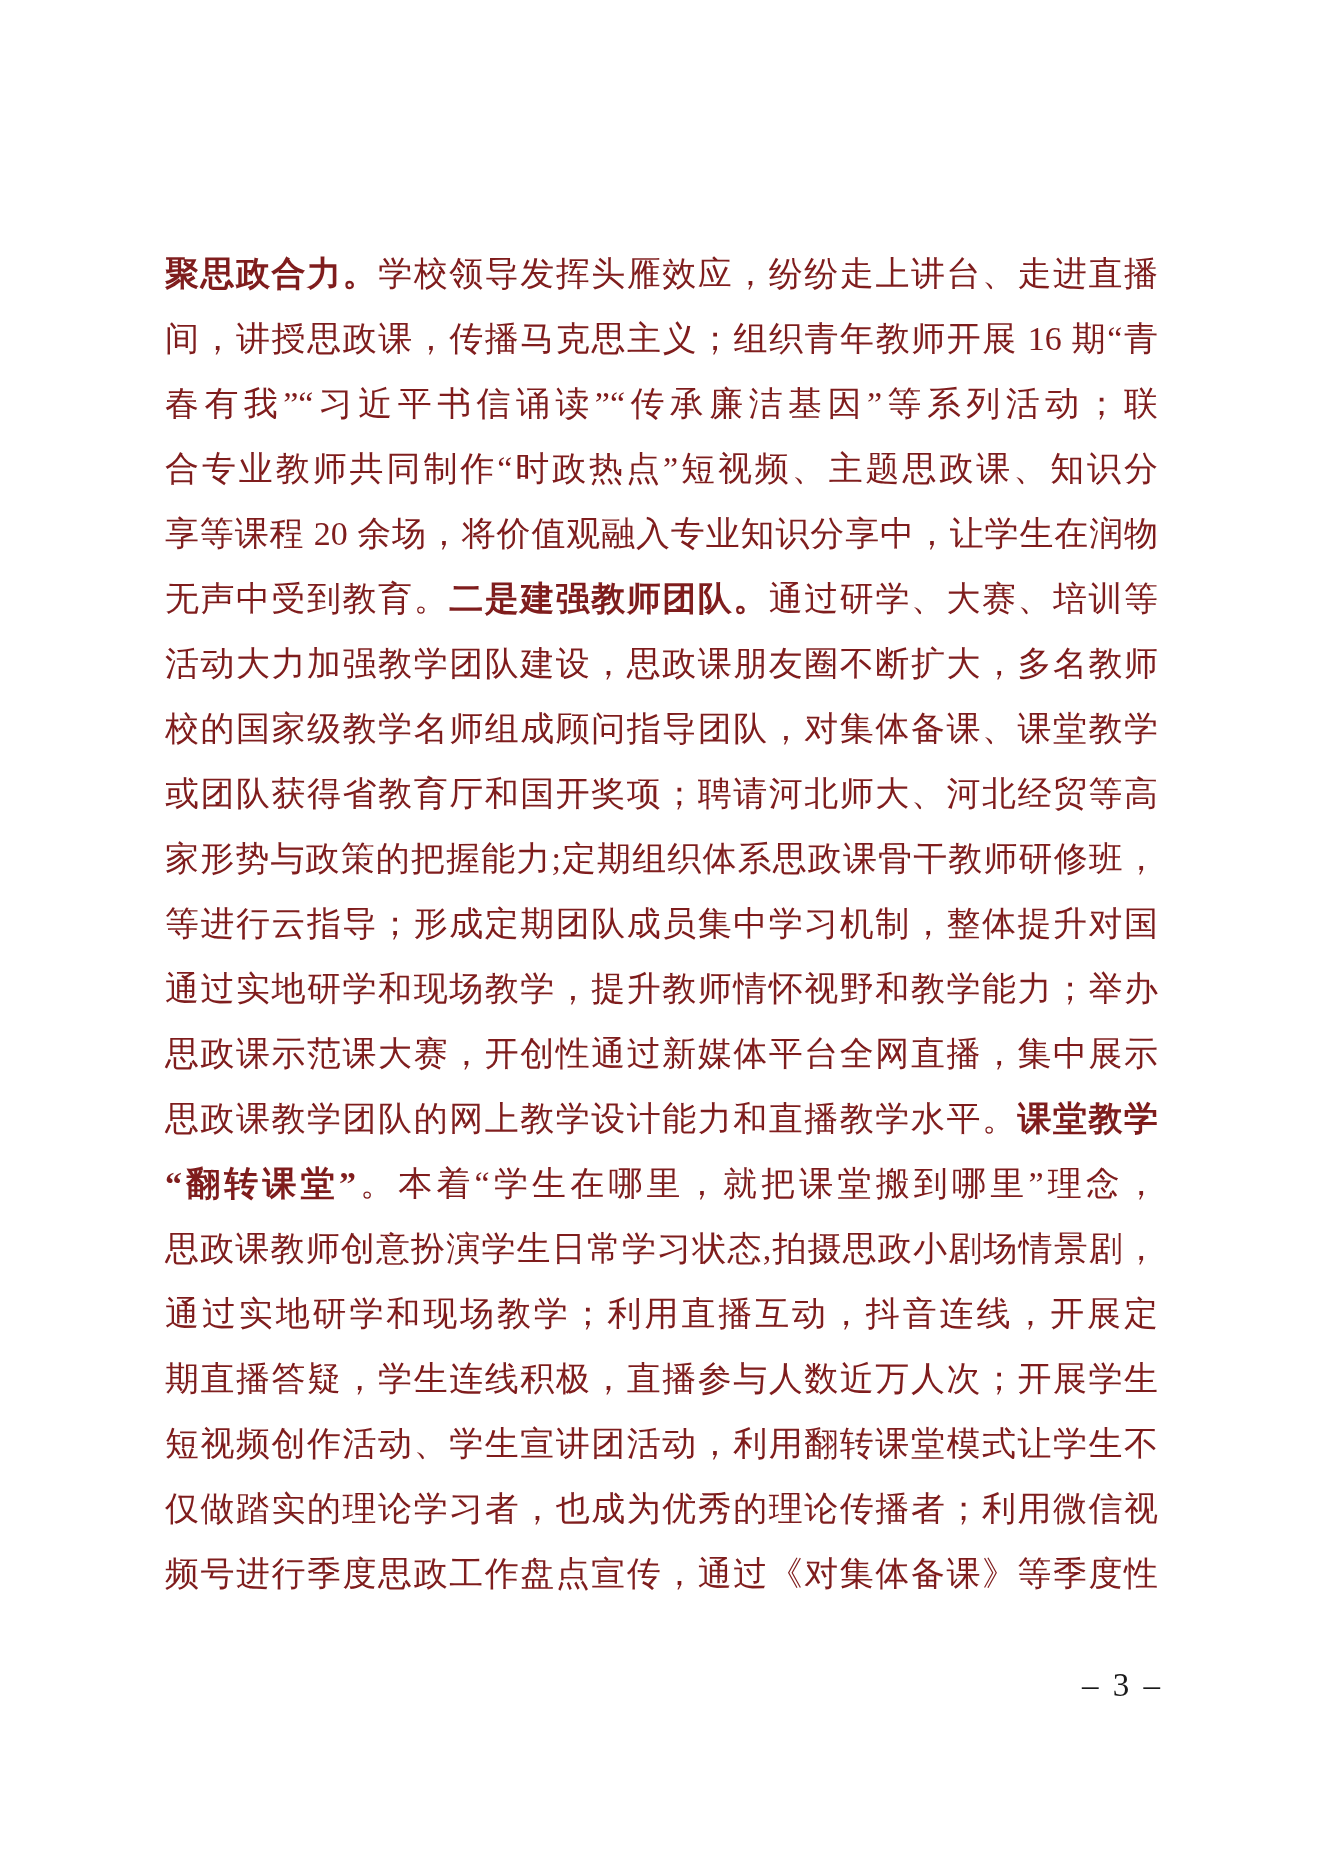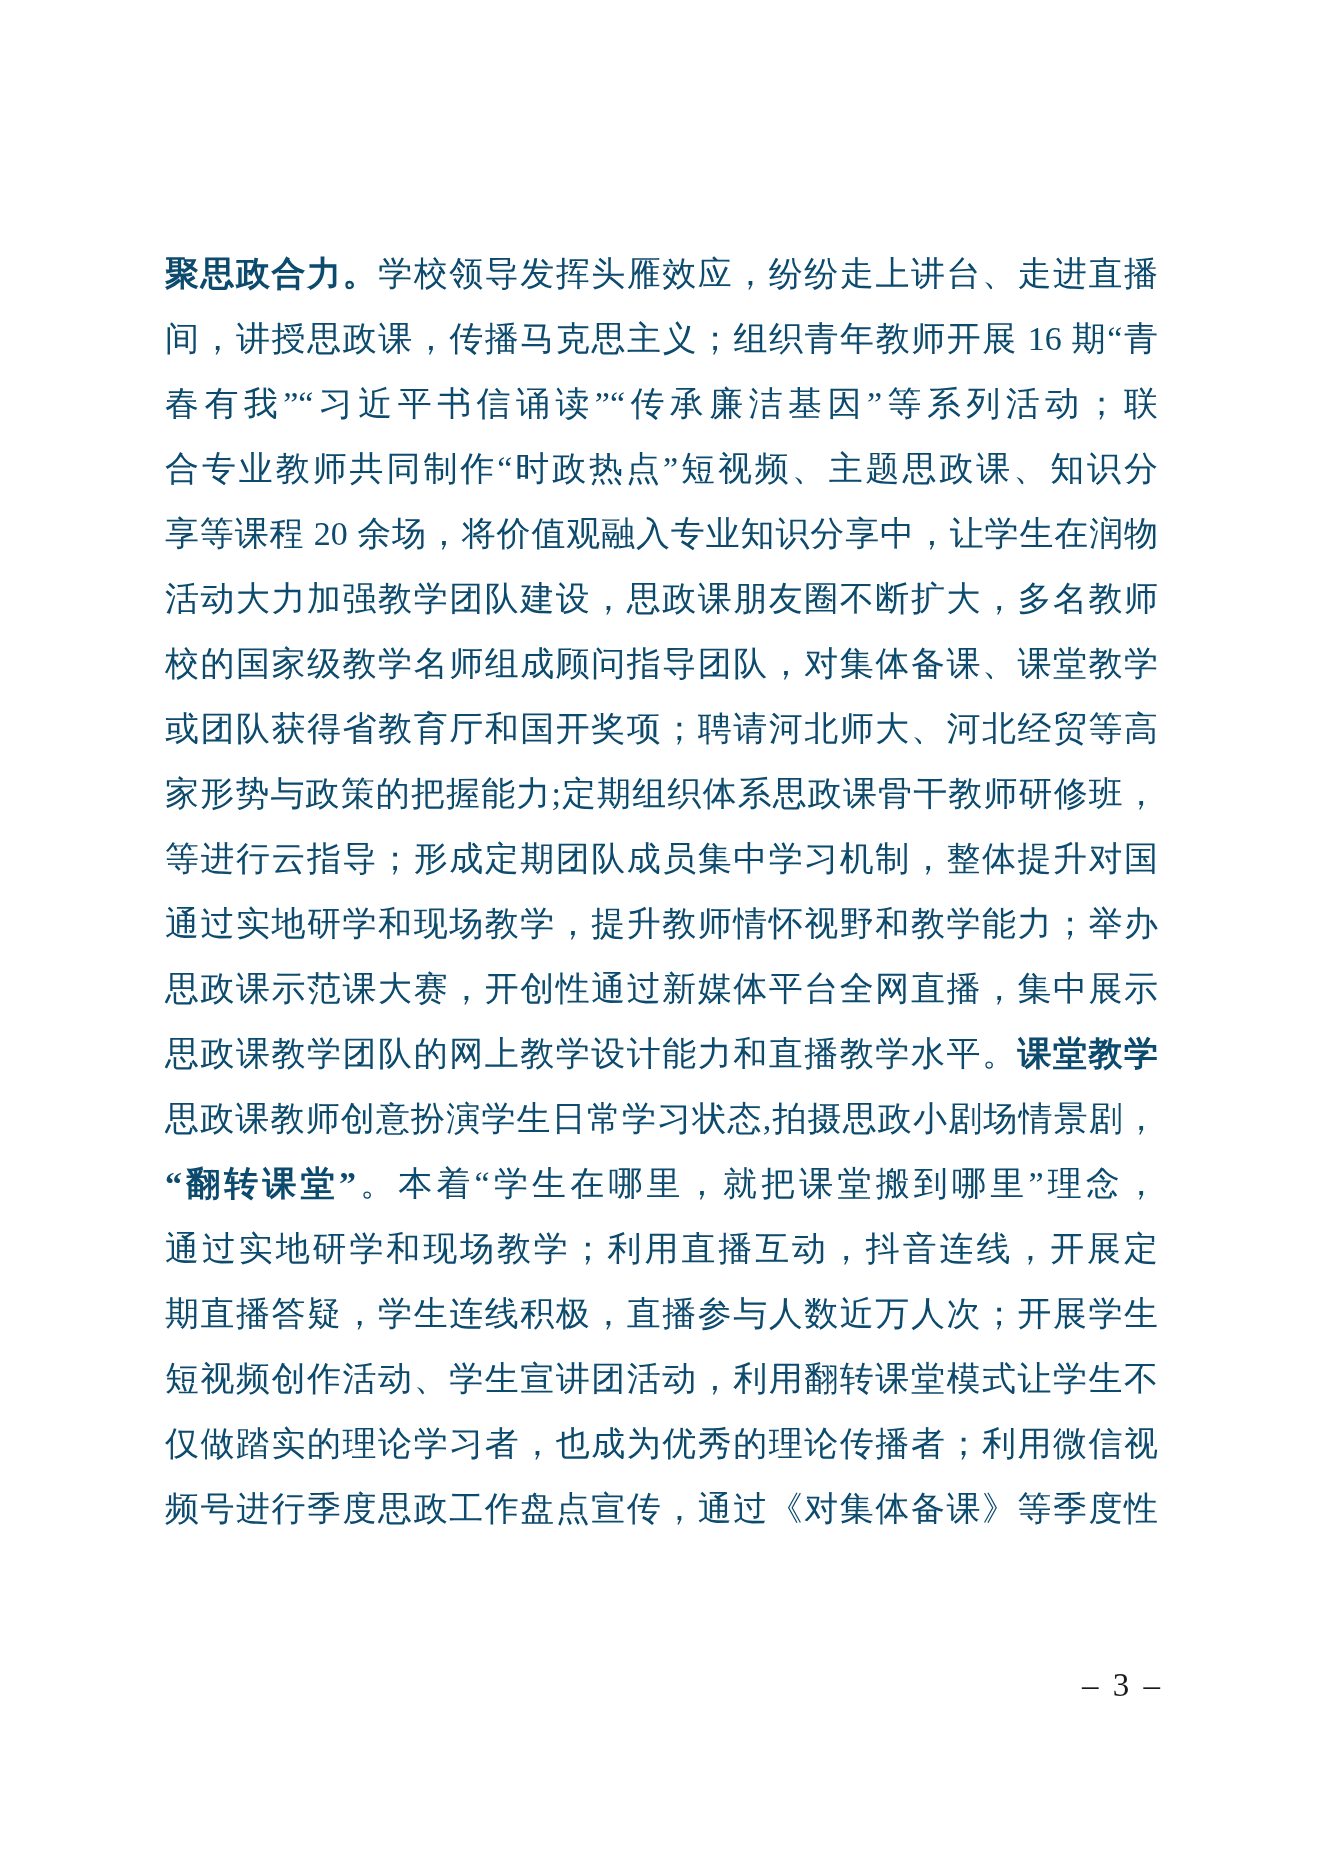--- a/index.html
+++ b/index.html
@@ -24,21 +24,21 @@
   .text-block {
     position: absolute;
     left: 165px;
     top: 241px;
     width: 993px;
   }
   .line {
     font-size: 34px;
     line-height: 65px;
     height: 65px;
-    color: #0c4a6e;
+    color: #7f1d1d;
     text-align: justify;
     text-align-last: justify;
     -moz-text-align-last: justify;
     text-justify: inter-character;
     overflow: visible;
   }
   .line span { font-weight: normal; }
   .line span.bold { font-weight: bold; }
   .page-number {
     position: absolute;
@@ -54,30 +54,31 @@
 </head>
 <body>
 
 <div class="page">
   <div class="text-block" id="text-block">
       <div class="line"><span class="bold">聚思政合力。</span><span class="">学校领导发挥头雁效应，纷纷走上讲台、走进直播</span></div>
       <div class="line"><span class="">间，讲授思政课，传播马克思主义；组织青年教师开展 16 期“青</span></div>
       <div class="line"><span class="">春有我”“习近平书信诵读”“传承廉洁基因”等系列活动；联</span></div>
       <div class="line"><span class="">合专业教师共同制作“时政热点”短视频、主题思政课、知识分</span></div>
       <div class="line"><span class="">享等课程 20 余场，将价值观融入专业知识分享中，让学生在润物</span></div>
+      <div class="line"><span class="">无声中受到教育。</span><span class="bold">二是建强教师团队。</span><span class="">通过研学、大赛、培训等</span></div>
       <div class="line"><span class="">活动大力加强教学团队建设，思政课朋友圈不断扩大，多名教师</span></div>
       <div class="line"><span class="">校的国家级教学名师组成顾问指导团队，对集体备课、课堂教学</span></div>
       <div class="line"><span class="">或团队获得省教育厅和国开奖项；聘请河北师大、河北经贸等高</span></div>
       <div class="line"><span class="">家形势与政策的把握能力;定期组织体系思政课骨干教师研修班，</span></div>
       <div class="line"><span class="">等进行云指导；形成定期团队成员集中学习机制，整体提升对国</span></div>
       <div class="line"><span class="">通过实地研学和现场教学，提升教师情怀视野和教学能力；举办</span></div>
       <div class="line"><span class="">思政课示范课大赛，开创性通过新媒体平台全网直播，集中展示</span></div>
       <div class="line"><span class="">思政课教学团队的网上教学设计能力和直播教学水平。</span><span class="bold">课堂教学</span></div>
+      <div class="line"><span class="bold">“翻转课堂”</span><span class="">。本着“学生在哪里，就把课堂搬到哪里”理念，</span></div>
       <div class="line"><span class="">思政课教师创意扮演学生日常学习状态,拍摄思政小剧场情景剧，</span></div>
-      <div class="line"><span class="bold">“翻转课堂”</span><span class="">。本着“学生在哪里，就把课堂搬到哪里”理念，</span></div>
       <div class="line"><span class="">通过实地研学和现场教学；利用直播互动，抖音连线，开展定</span></div>
       <div class="line"><span class="">期直播答疑，学生连线积极，直播参与人数近万人次；开展学生</span></div>
       <div class="line"><span class="">短视频创作活动、学生宣讲团活动，利用翻转课堂模式让学生不</span></div>
       <div class="line"><span class="">仅做踏实的理论学习者，也成为优秀的理论传播者；利用微信视</span></div>
       <div class="line"><span class="">频号进行季度思政工作盘点宣传，通过《对集体备课》等季度性</span></div>
     </div>
   <div class="page-number">– 3 –</div>
 </div>
 
 </body></html>

